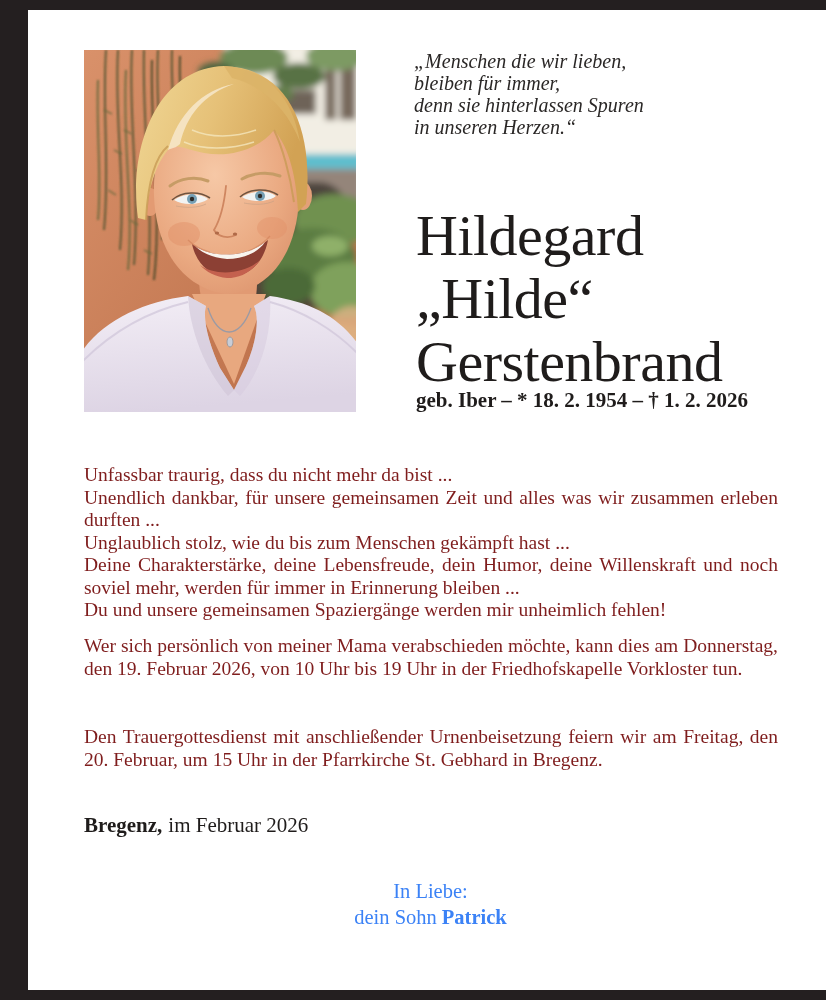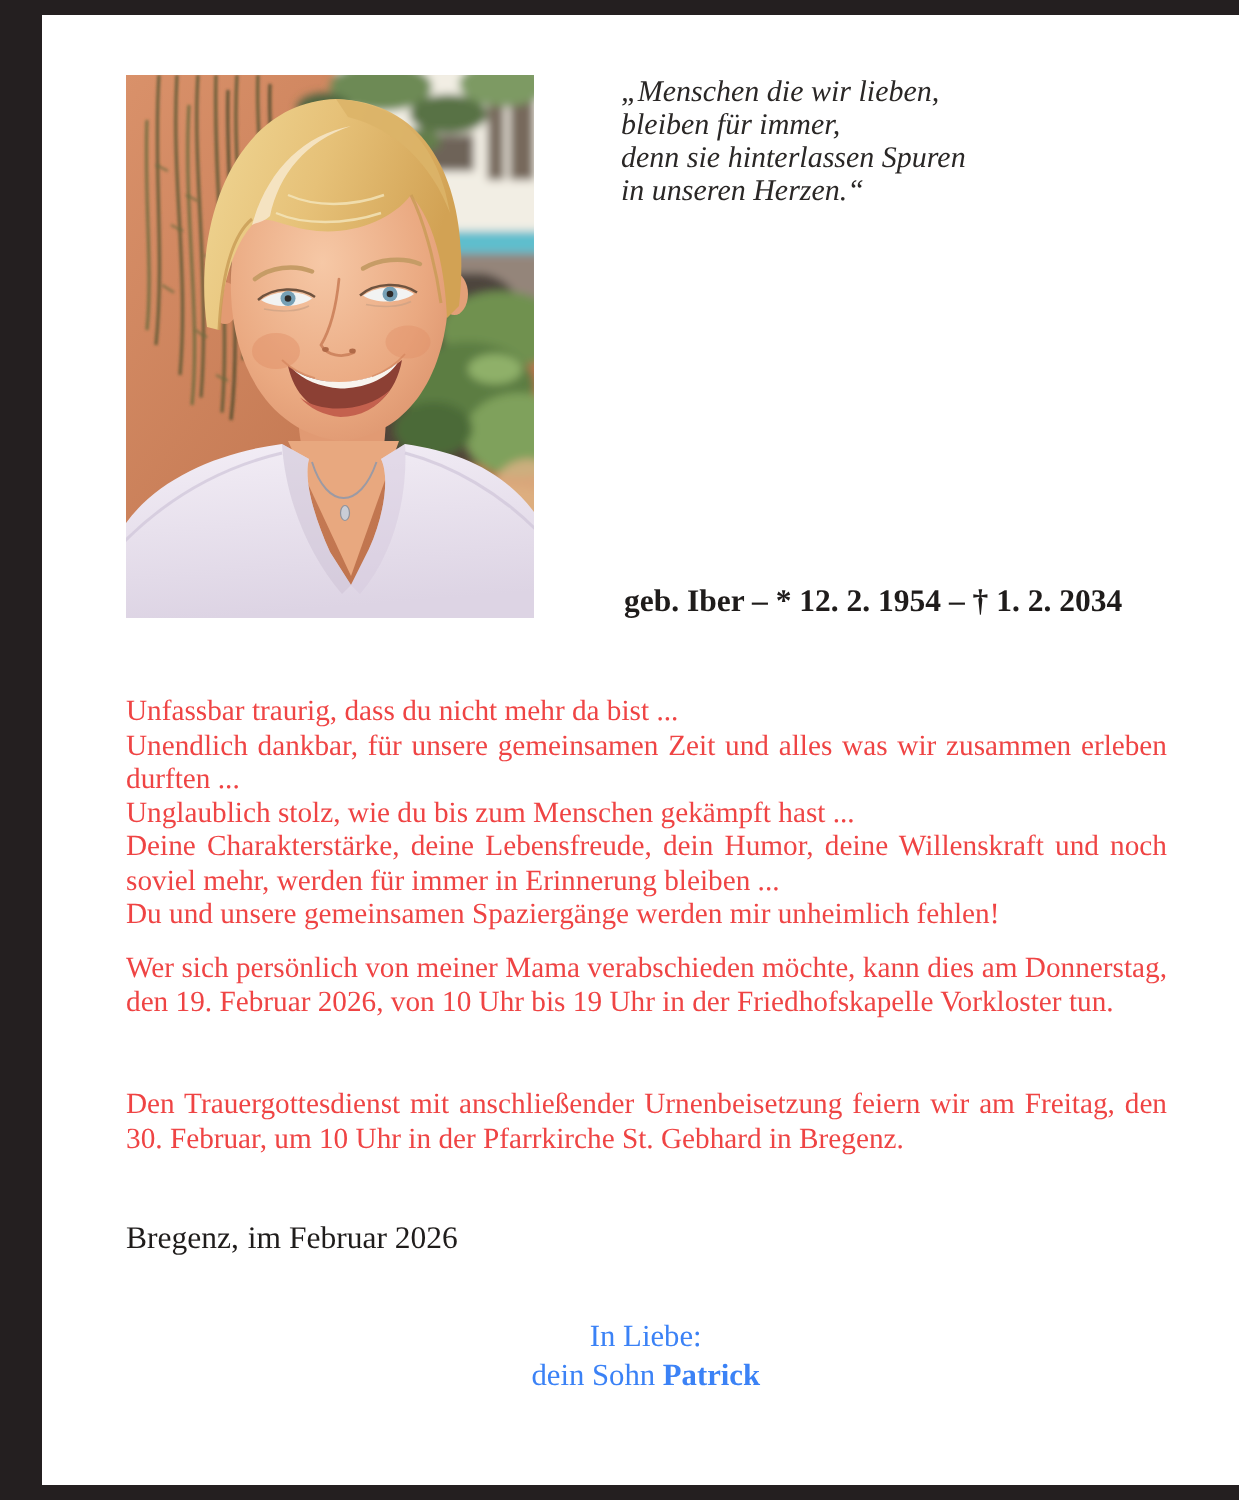--- a/index.html
+++ b/index.html
@@ -28,31 +28,31 @@
     font-size:58px; line-height:63px; letter-spacing:-0.5px; color:#1f1c1b;
     white-space:nowrap;
   }
   .dates {
     position:absolute; left:388px; top:378px; width:400px;
     font-weight:bold; font-size:21px; line-height:24px; color:#1f1c1b;
     white-space:nowrap;
   }
   .bodycol {
     position:absolute; left:56px; width:694px;
-    font-size:19.5px; line-height:22.5px; color:#ef4444;
+    font-size:19.5px; line-height:22.5px; color:#7f1d1d;
     text-align:justify; hyphens:manual; -webkit-hyphens:manual;
   }
   .memorial   { top:454px; }
   .visitation { top:625px; }
   .service    { top:716px; }
   .dateline {
     position:absolute; left:56px; top:803px;
     font-size:21px; line-height:24px; color:#1f1c1b;
   }
-  .dateline .city { font-weight:normal; }
+  .dateline .city { font-weight:bold; }
   .dateline .rest { margin-left:6px; }
   .closing {
     position:absolute; left:0; top:869px; width:805px;
     text-align:center; font-size:20.5px; line-height:25.5px; color:#3b82f6;
   }
   .closing .sig-name { font-weight:bold; margin-left:5px;text-align:right; }
 </style>
 </head>
 <body>
 
@@ -174,34 +174,39 @@
     </svg>
   </div>
 
   <div class="quote">
     <div>„Menschen die wir lieben,</div>
     <div>bleiben für immer,</div>
     <div>denn sie hinterlassen Spuren</div>
     <div>in unseren Herzen.“</div>
   </div>
 
-
-  <div class="dates">geb. Iber – * 12. 2. 1954 – † 1. 2. 2034</div>
+  <div class="name">
+    <div>Hildegard</div>
+    <div>„Hilde“</div>
+    <div>Gerstenbrand</div>
+  </div>
+
+  <div class="dates">geb. Iber – * 18. 2. 1954 – † 1. 2. 2026</div>
 
   <div class="bodycol memorial">
     <div>Unfassbar traurig, dass du nicht mehr da bist ...</div>
     <div>Unendlich dankbar, für unsere gemeinsamen Zeit und alles was wir zusam­men erleben durften ...</div>
     <div>Unglaublich stolz, wie du bis zum Menschen gekämpft hast ...</div>
     <div>Deine Charakterstärke, deine Lebensfreude, dein Humor, deine Willenskraft und noch soviel mehr, werden für immer in Erinnerung bleiben ...</div>
     <div>Du und unsere gemeinsamen Spaziergänge werden mir unheimlich fehlen!</div>
   </div>
 
   <div class="bodycol visitation">Wer sich persönlich von meiner Mama verabschieden möchte, kann dies am Donnerstag, den 19. Februar 2026, von 10 Uhr bis 19 Uhr in der Friedhofs­kapelle Vorkloster tun.</div>
 
-  <div class="bodycol service">Den Trauergottesdienst mit anschließender Urnenbeisetzung feiern wir am Freitag, den 30. Februar, um 10 Uhr in der Pfarrkirche St. Gebhard in Bregenz.</div>
+  <div class="bodycol service">Den Trauergottesdienst mit anschließender Urnenbeisetzung feiern wir am Freitag, den 20. Februar, um 15 Uhr in der Pfarrkirche St. Gebhard in Bregenz.</div>
 
   <div class="dateline">
     <span class="city">Bregenz,</span><span class="rest">im Februar 2026</span>
   </div>
 
   <div class="closing">
     <div>In Liebe:</div>
     <div>
       <span>dein Sohn</span><span class="sig-name">Patrick</span>
     </div>

